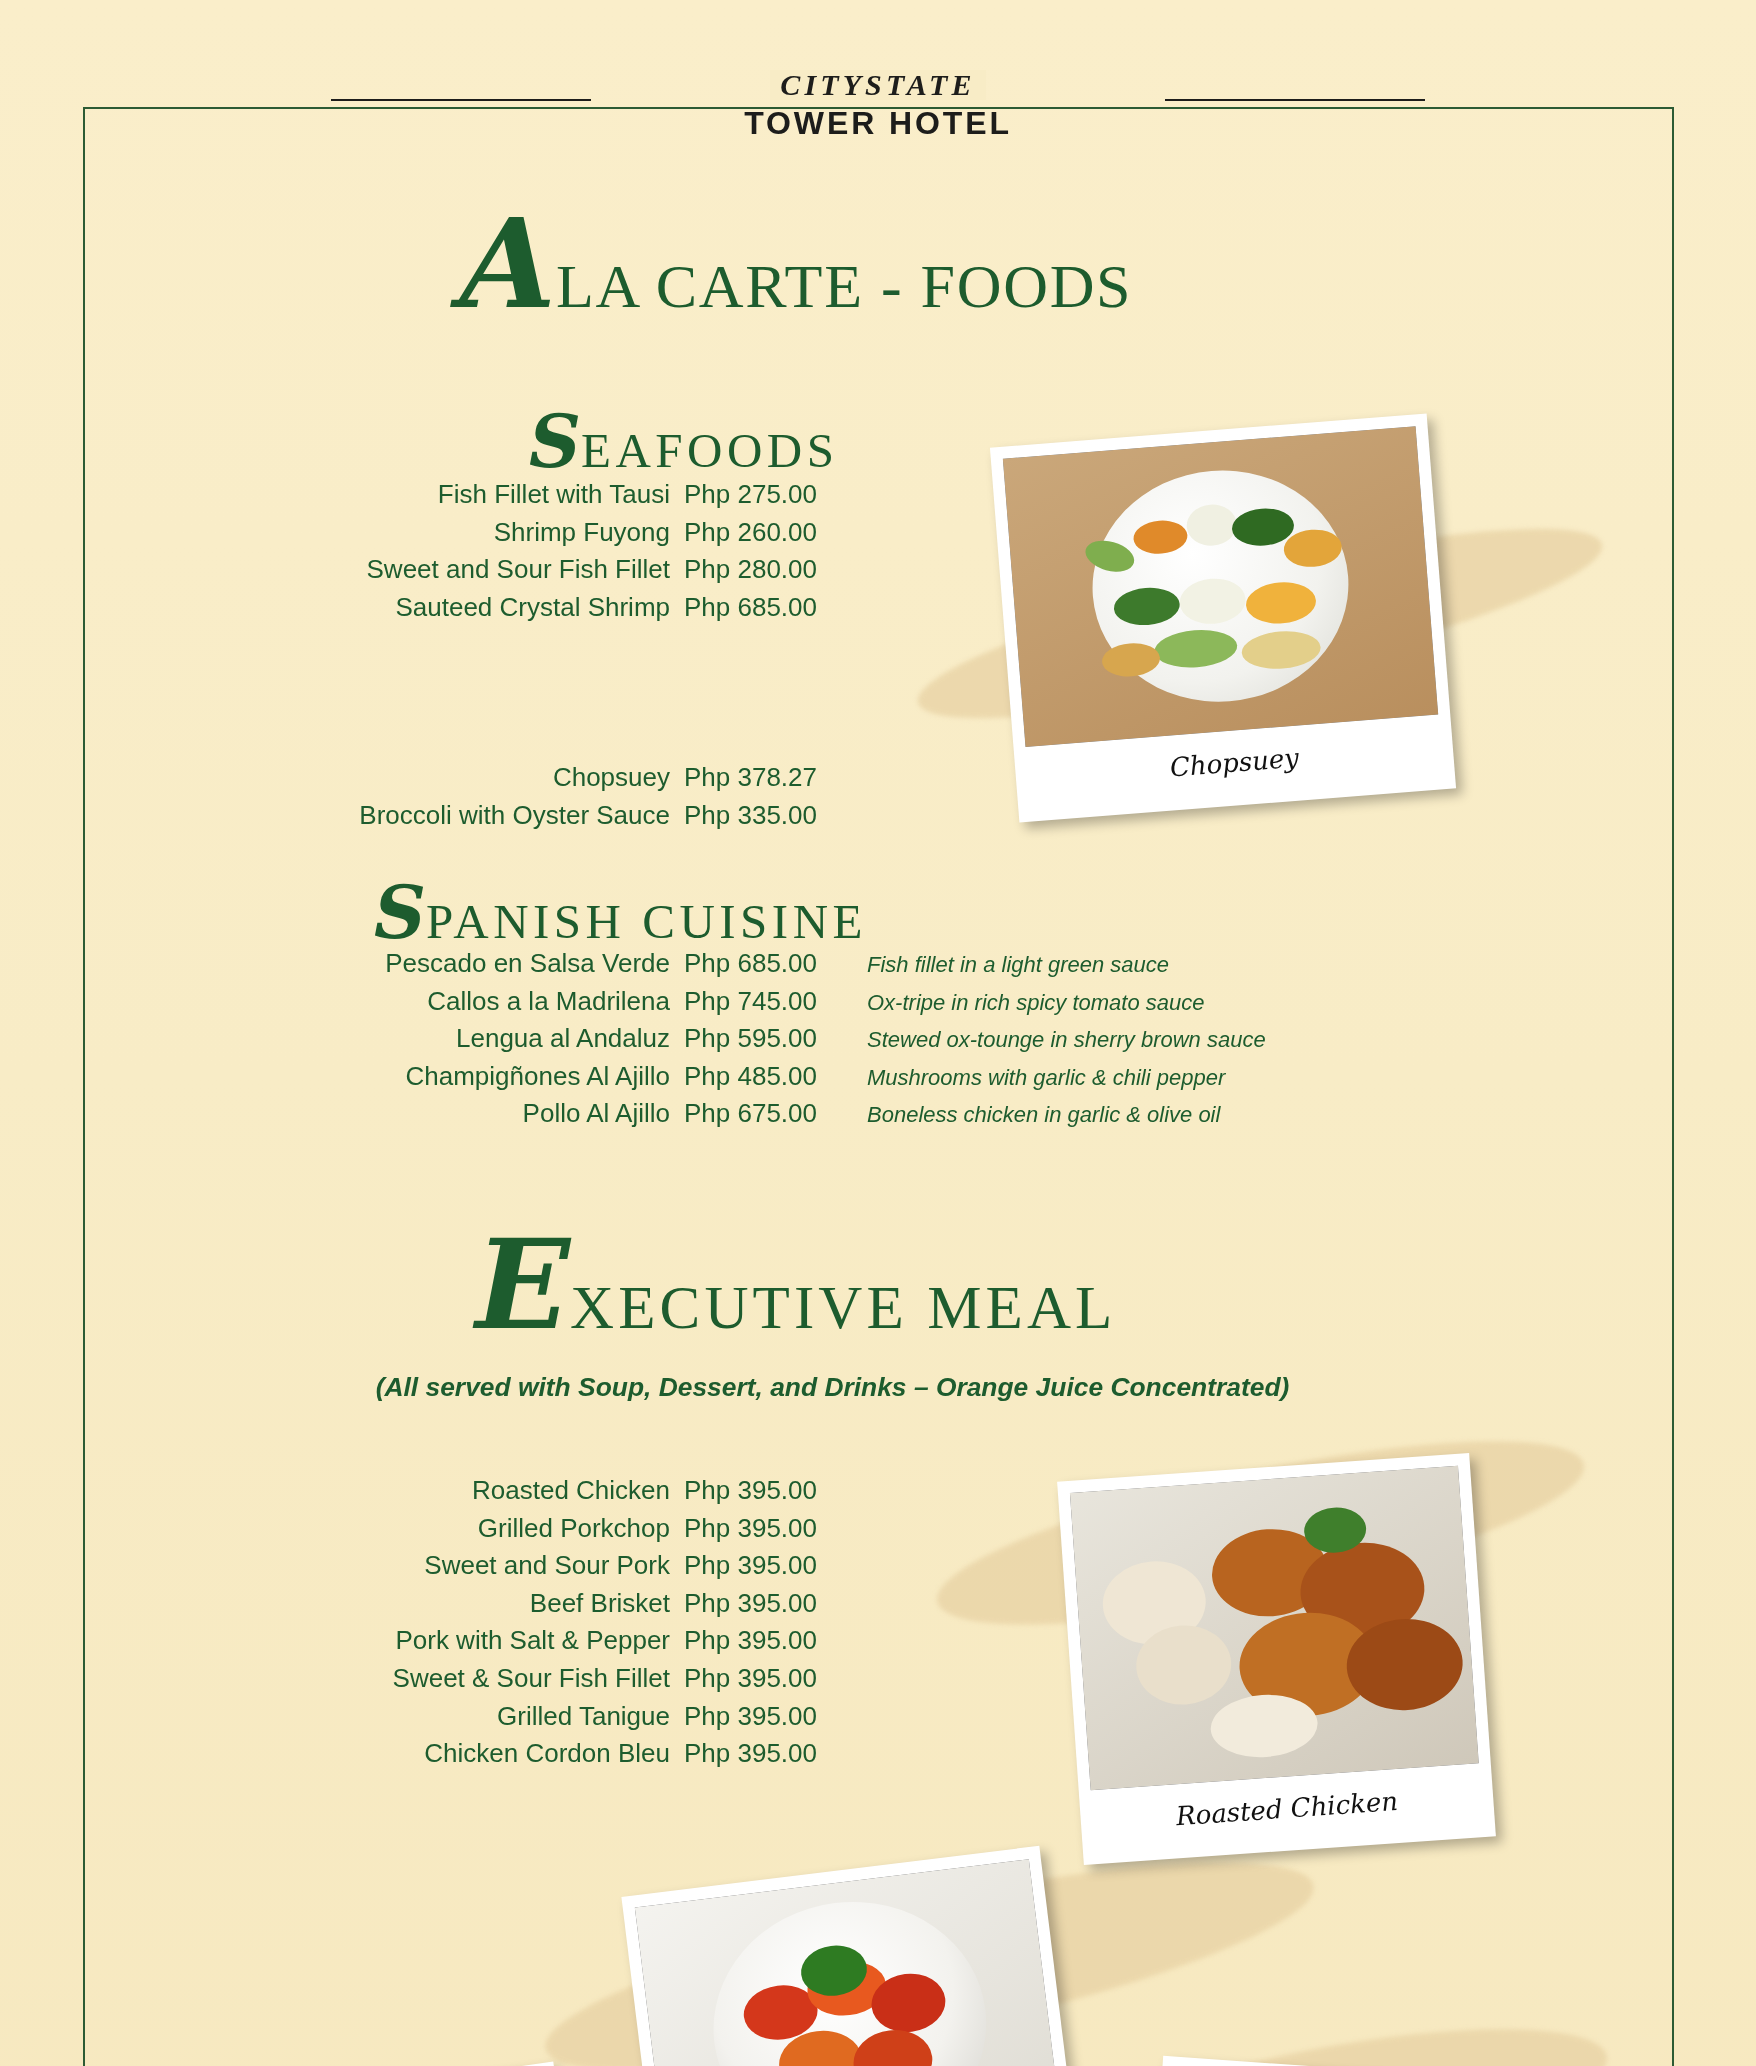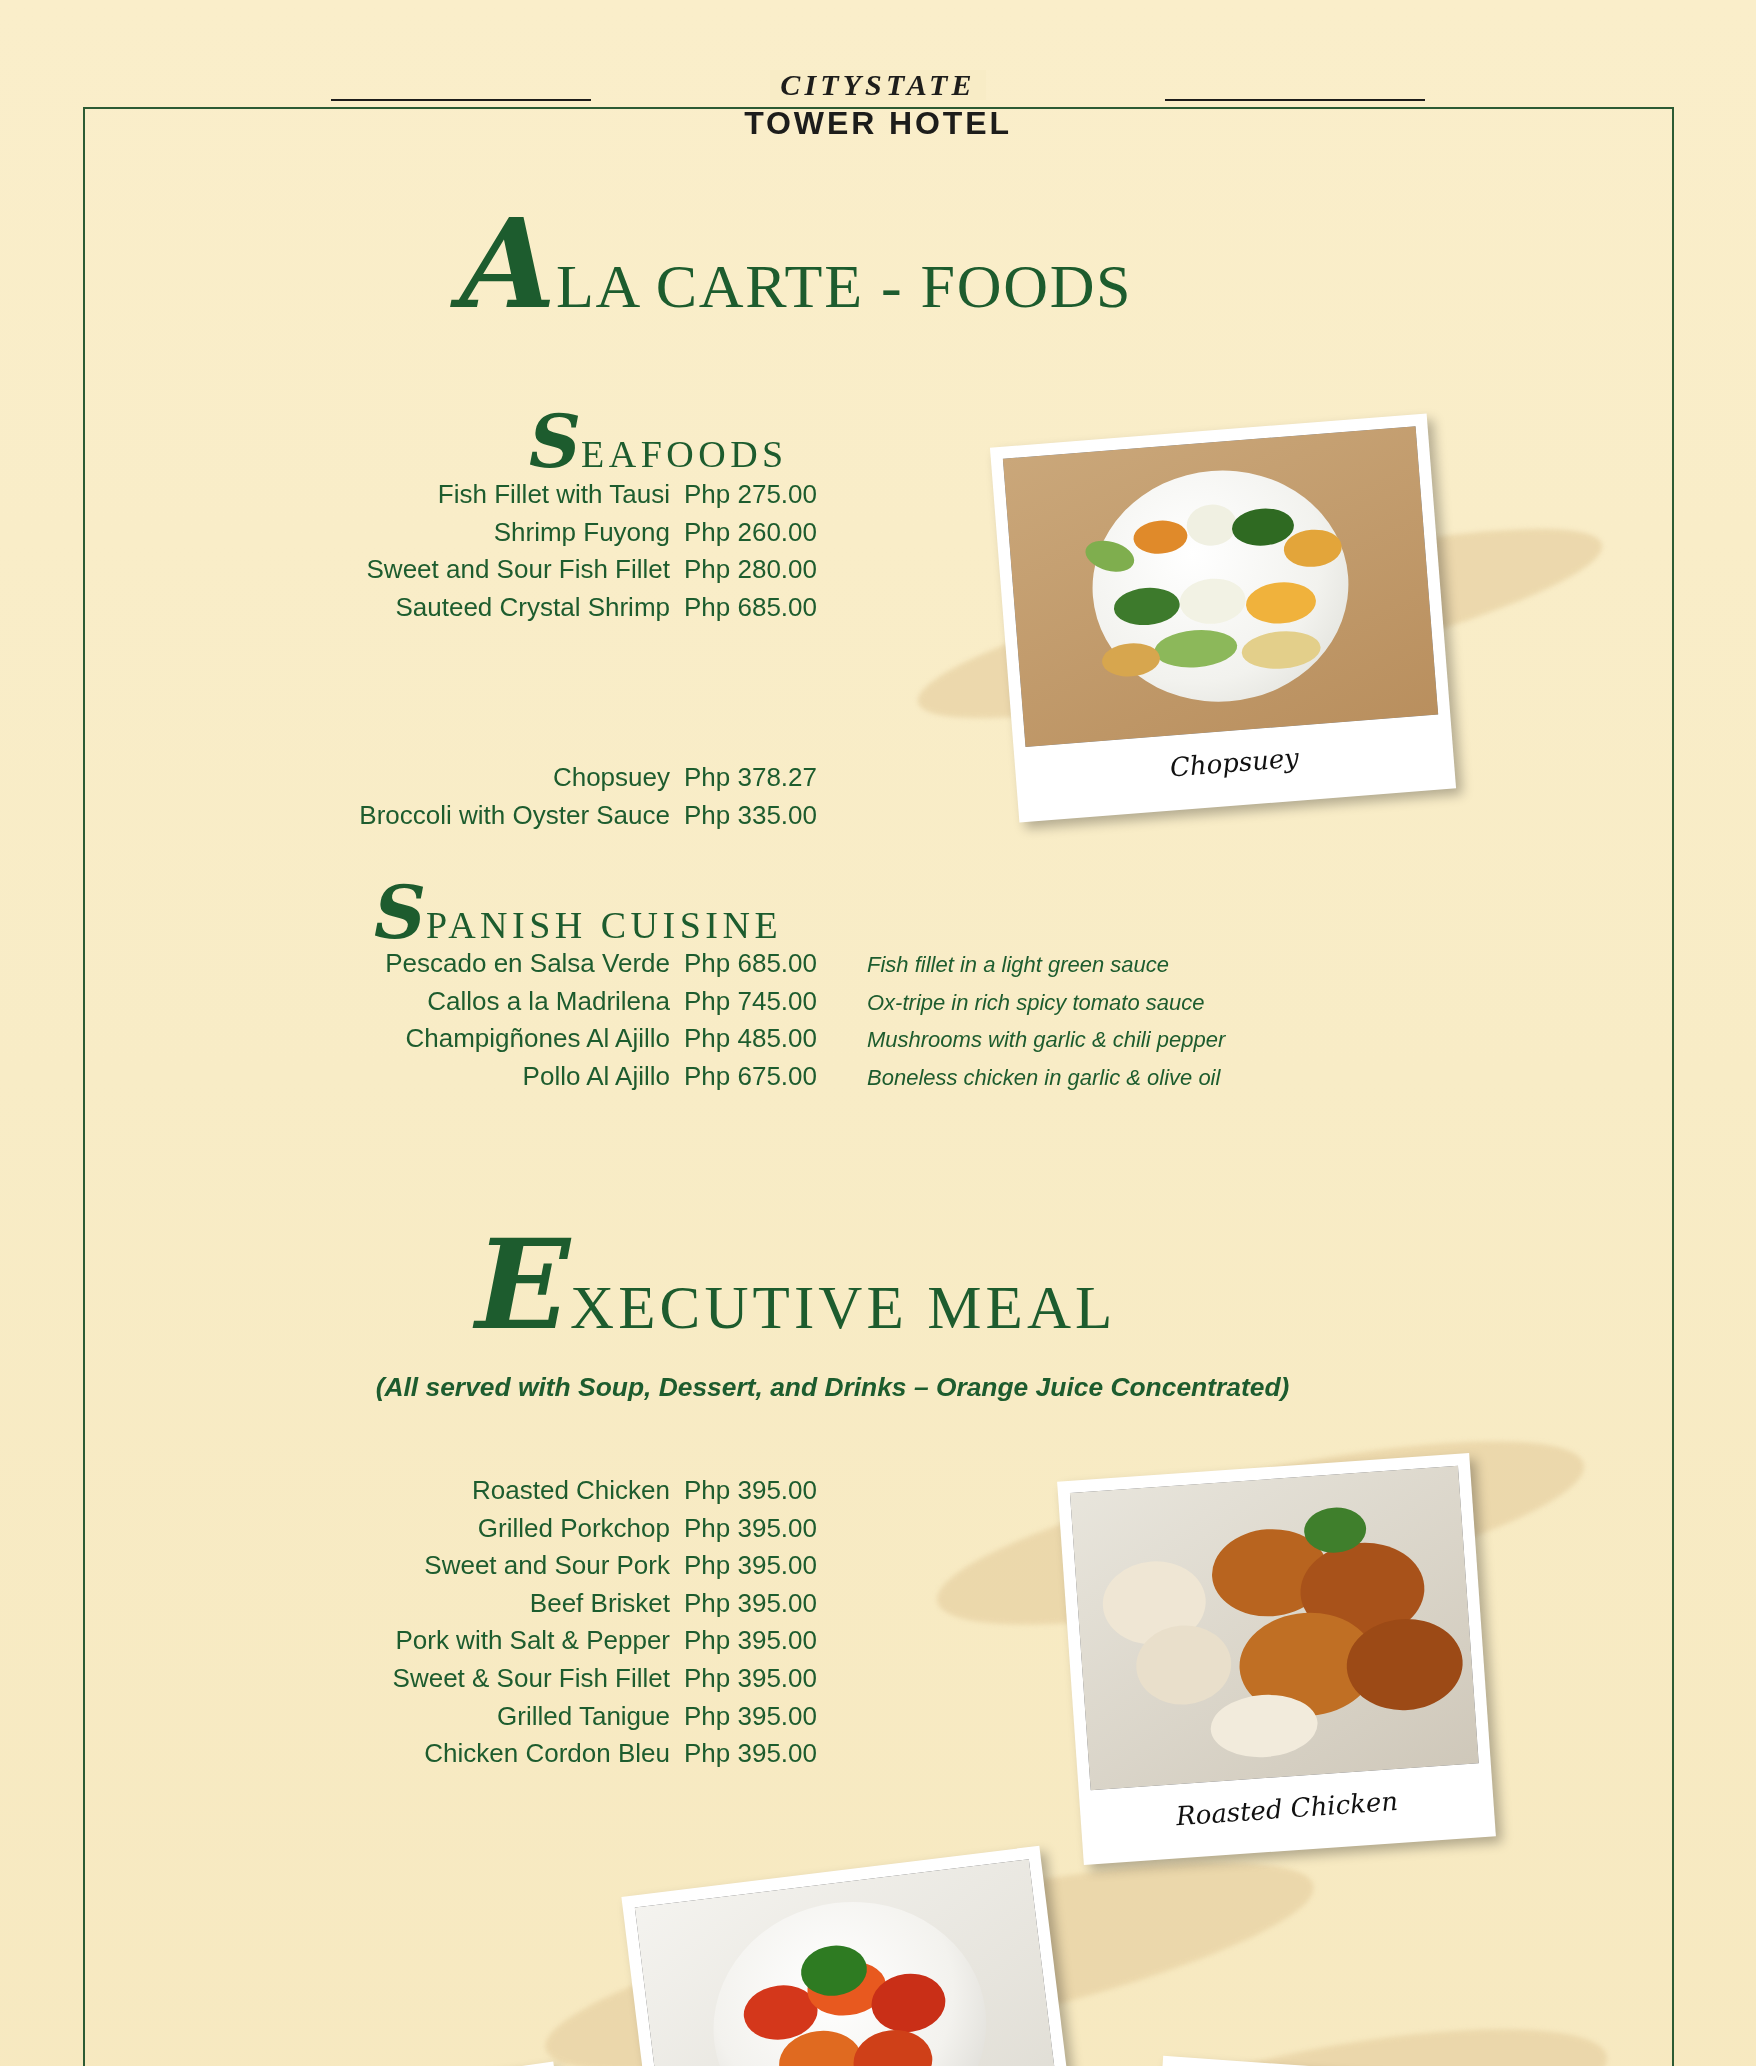--- a/index.html
+++ b/index.html
@@ -125,21 +125,21 @@
     white-space: nowrap;
   }
   .section-head .fancy-drop {
     font-family: "DejaVu Serif", serif;
     font-style: italic;
     font-weight: bold;
     font-size: 72px;
   }
   .section-head .fancy-rest {
     font-family: "Liberation Serif", serif;
-    font-size: 38px;
+    font-size: 49px;
     letter-spacing: 4.5px;
   }
 
   
   #exec-title { top: 1223px; }
   #exec-title .fancy-drop { font-size: 124px; }
   #exec-title .fancy-rest { font-size: 61px; letter-spacing: 4.1px; }
 
   .exec-sub {
     position: absolute;
@@ -280,20 +280,25 @@
   <div class="menu-list" style="left:273px; top:948px;">
     <div class="menu-row">
       <span class="menu-name">Pescado en Salsa Verde</span>
       <span class="menu-price">Php 685.00</span>
       <span class="menu-desc">Fish fillet in a light green sauce</span>
     </div>
     <div class="menu-row">
       <span class="menu-name">Callos a la Madrilena</span>
       <span class="menu-price">Php 745.00</span>
       <span class="menu-desc">Ox-tripe in rich spicy tomato sauce</span>
+    </div>
+    <div class="menu-row">
+      <span class="menu-name">Lengua al Andaluz</span>
+      <span class="menu-price">Php 595.00</span>
+      <span class="menu-desc">Stewed ox-tounge in sherry brown sauce</span>
     </div>
     <div class="menu-row">
       <span class="menu-name">Champigñones Al Ajillo</span>
       <span class="menu-price">Php 485.00</span>
       <span class="menu-desc">Mushrooms with garlic &amp; chili pepper</span>
     </div>
     <div class="menu-row">
       <span class="menu-name">Pollo Al Ajillo</span>
       <span class="menu-price">Php 675.00</span>
       <span class="menu-desc">Boneless chicken in garlic &amp; olive oil</span>

